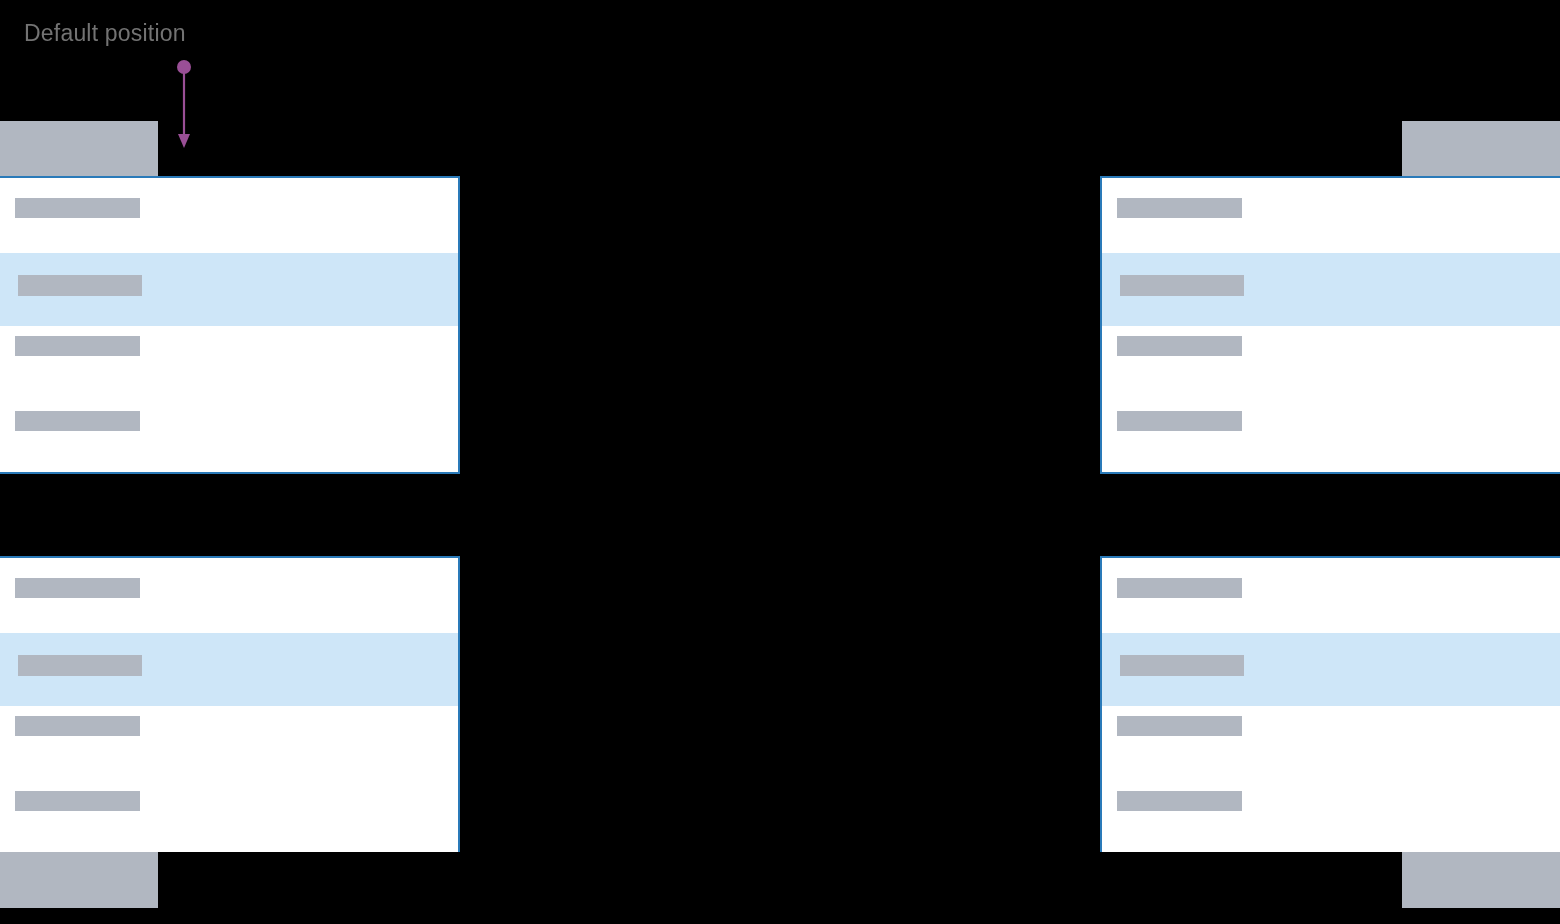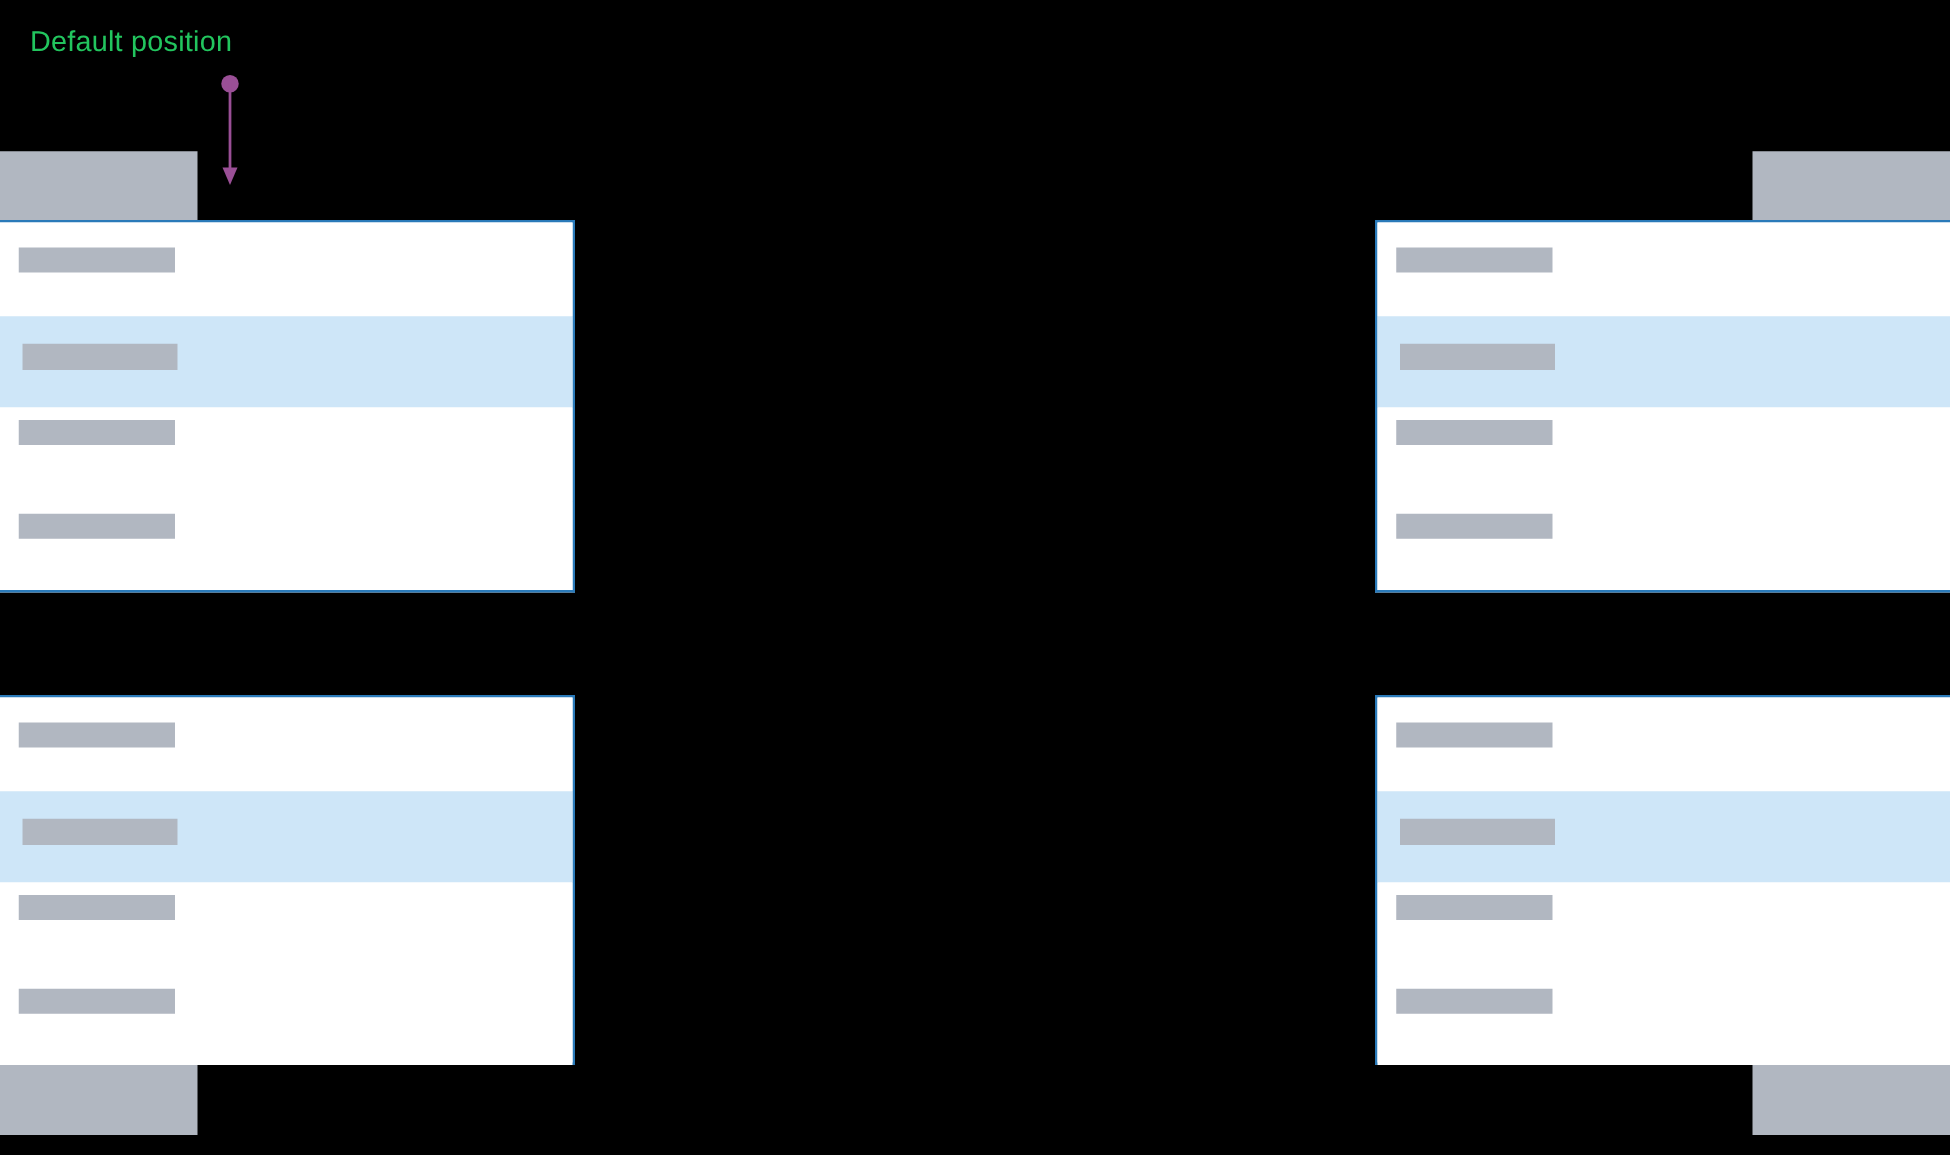--- a/index.html
+++ b/index.html
@@ -16,21 +16,21 @@
     font-family: "Liberation Sans", sans-serif;
   }
 
   
   .annot-label {
     position: absolute;
     left: 24px;
     top: 18px;
     font-size: 23px;
     line-height: 30px;
-    color: #22c55e;
+    color: #737373;
     white-space: nowrap;
     letter-spacing: 0.2px;
   }
   .annot-arrow {
     position: absolute;
     left: 166px;
     top: 58px;
     width: 36px;
     height: 96px;
   }

